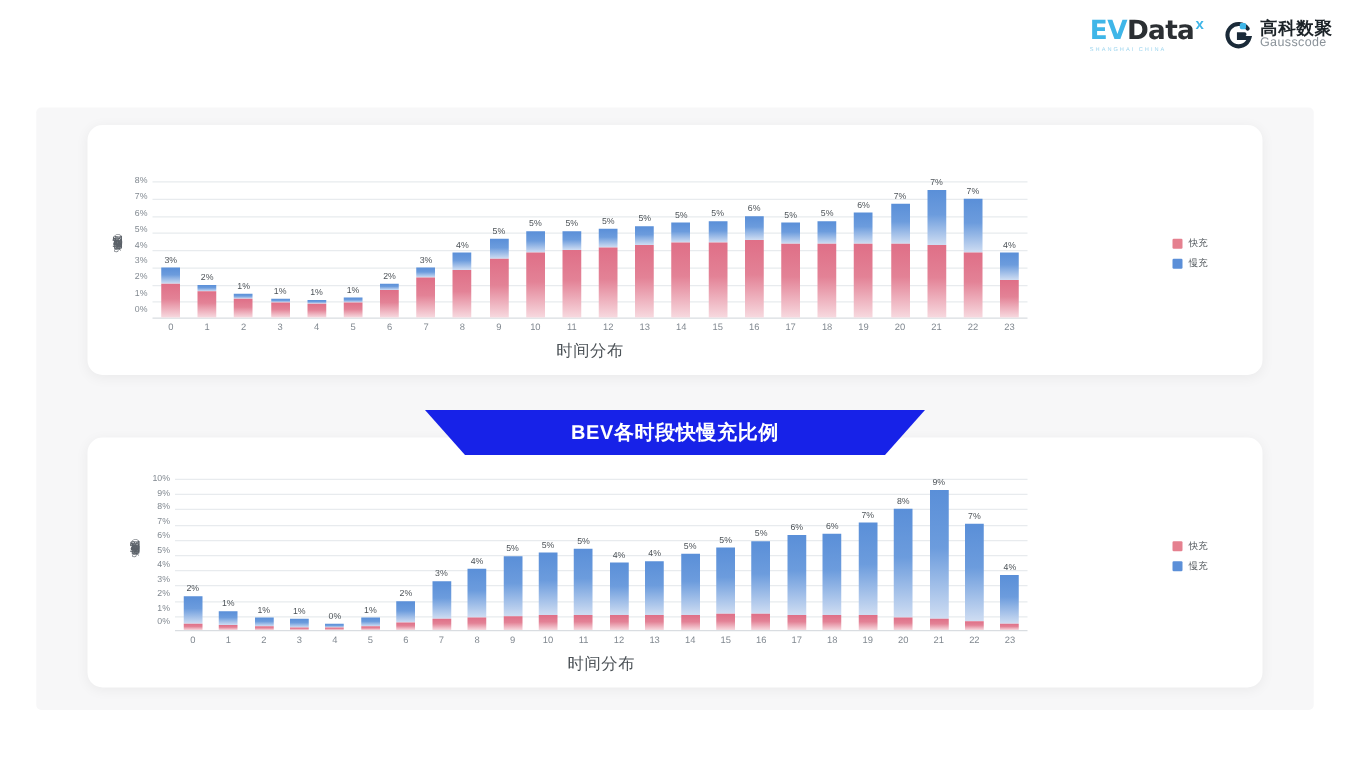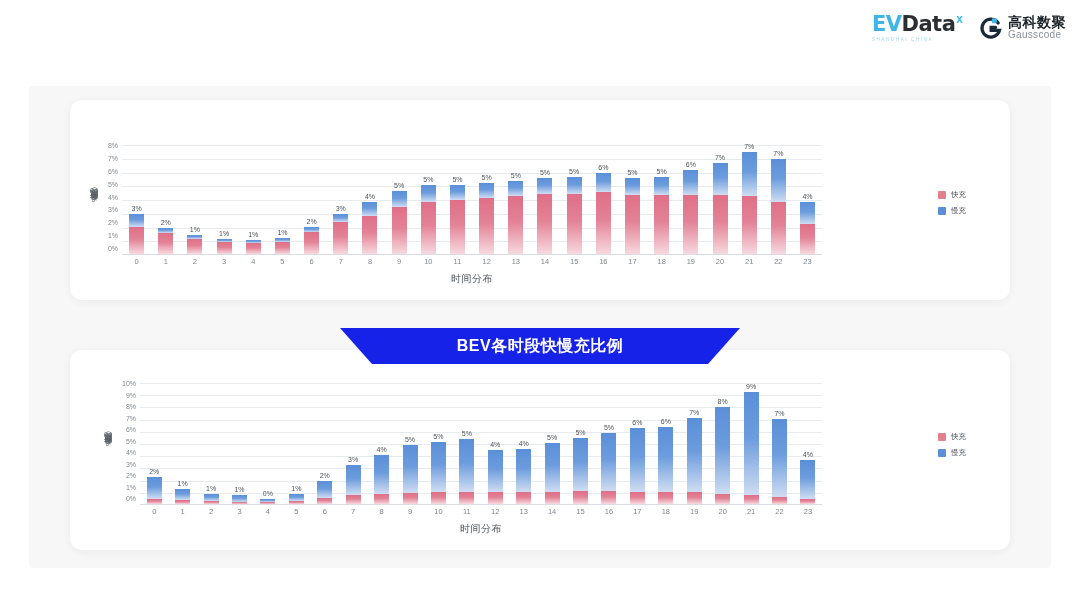--- a/index.html
+++ b/index.html
@@ -101,21 +101,21 @@
   .bar-label {
     position:absolute; font-size:7px; color:#4d5358; white-space:nowrap;
     left:50%; transform:translateX(-50%);
   }
   .xticks {
     position:absolute; display:flex; justify-content:space-around;
     font-size:7.5px; color:#808890;
   }
   .xticks span { flex:1; text-align:center; }
   .xlabel {
-    position:absolute; text-align:center; font-size:10px; color:#4d5358;
+    position:absolute; text-align:center; font-size:13px; color:#4d5358;
     letter-spacing:0.5px;
   }
   .legend {
     position:absolute; display:flex; flex-direction:column; gap:6px;
   }
   .legend-item { display:flex; align-items:center; gap:5px; }
   .swatch { width:8px; height:8px; border-radius:1px; }
   .legend-txt { font-size:7.5px; color:#4d5358; }
 </style>
 </head>

